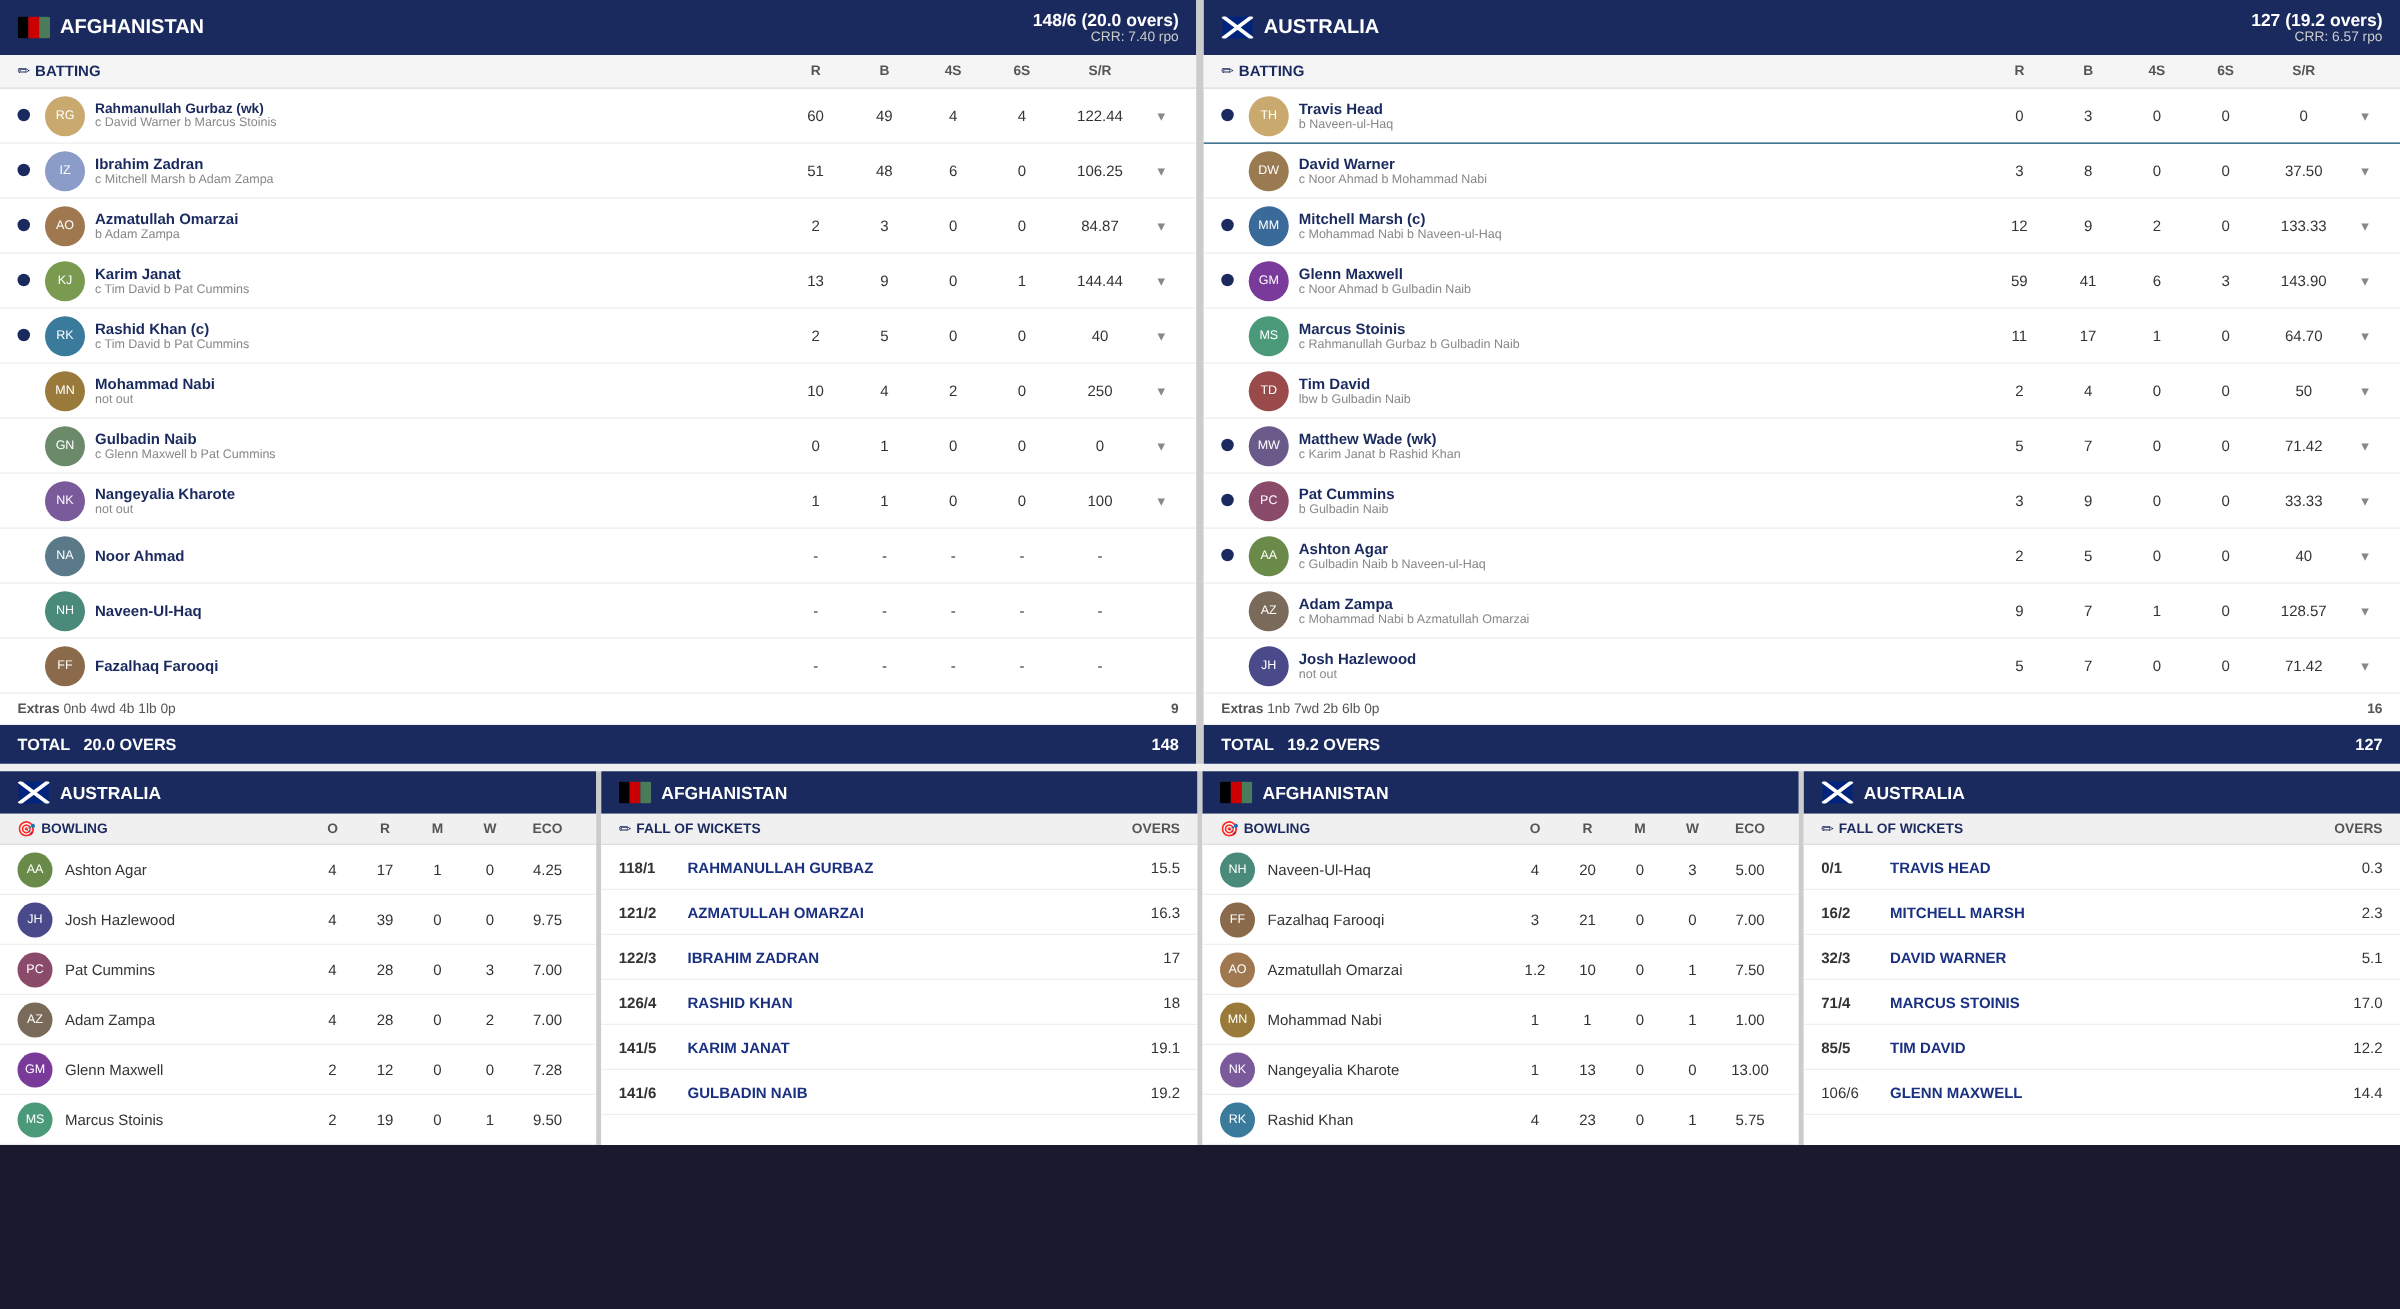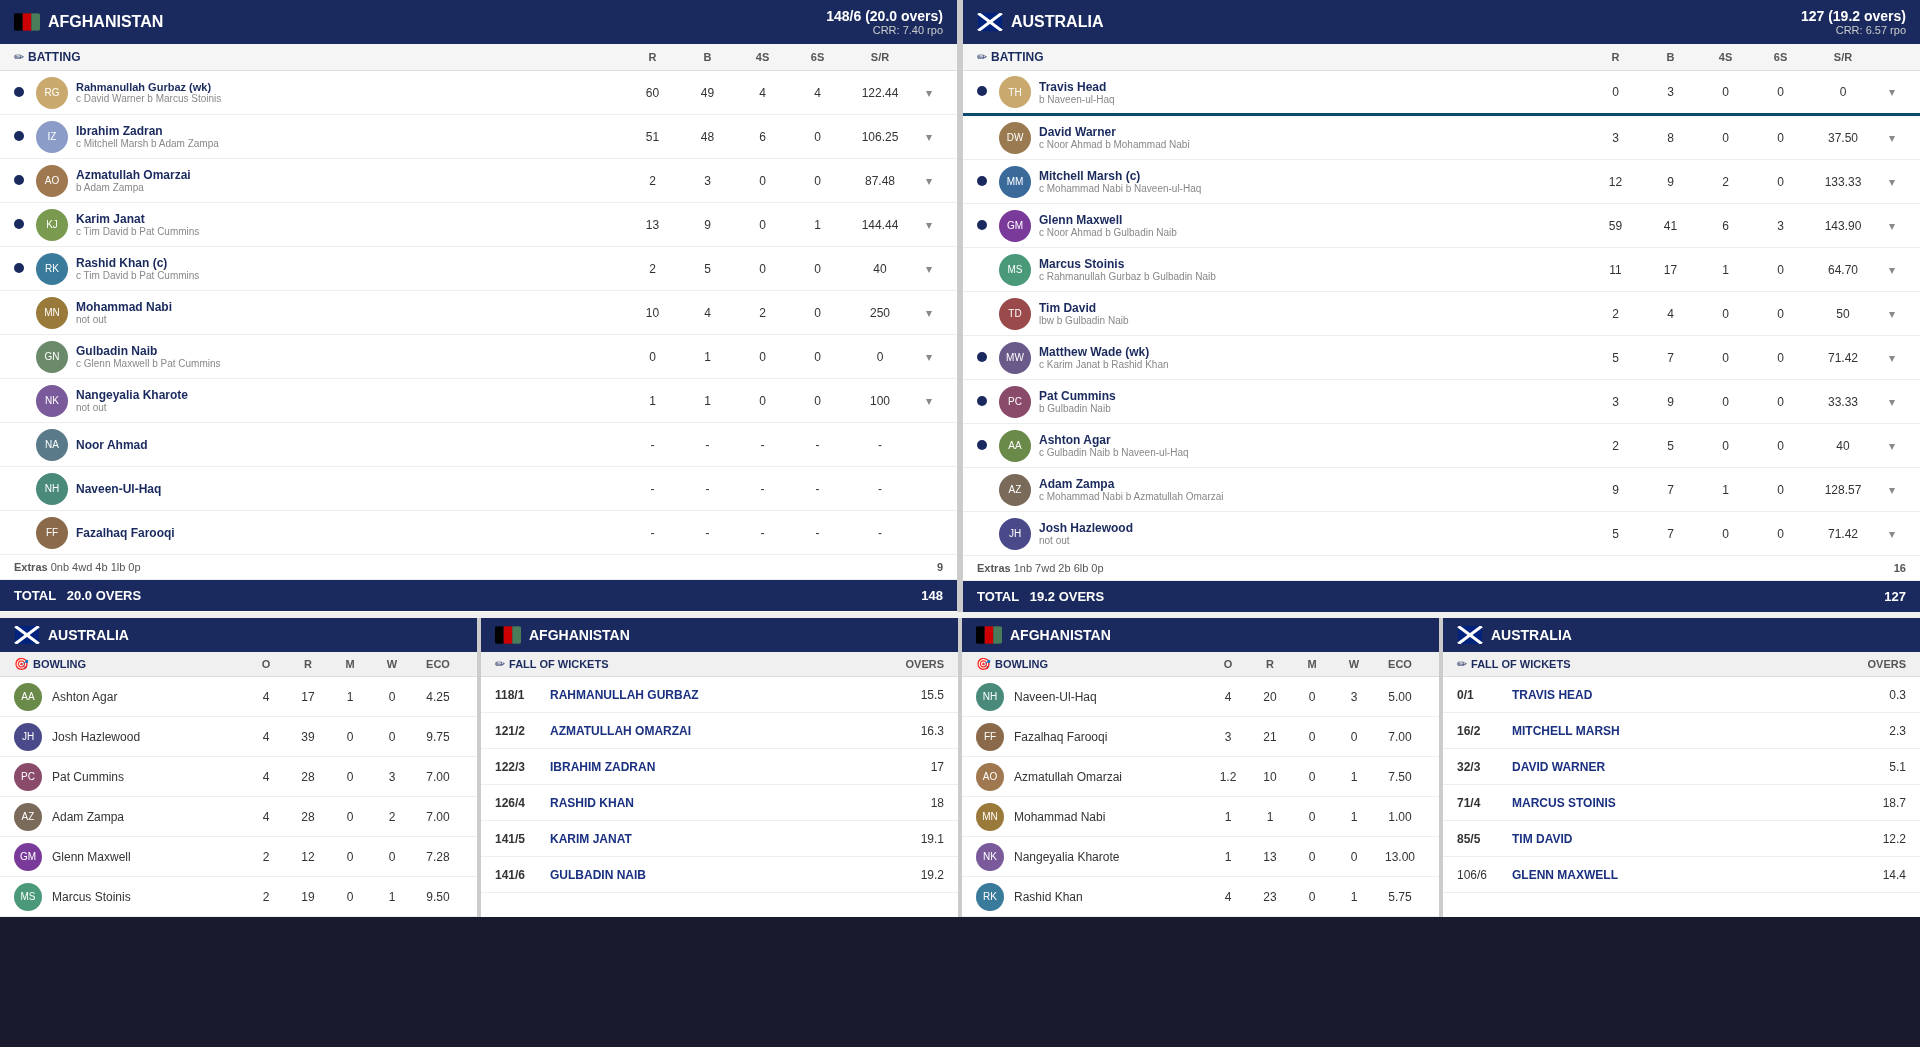--- a/index.html
+++ b/index.html
@@ -76,21 +76,21 @@
           <span style="width:14px;"><span style="display:inline-block; width:10px; height:10px; background:#1a2a5e; border-radius:50%;"></span></span>
           <div style="width:32px; height:32px; border-radius:50%; background:#a07850; margin:0 8px; display:flex; align-items:center; justify-content:center; color:white; font-size:10px;">AO</div>
           <div style="flex:1;">
             <div style="font-weight:bold; font-size:12px; color:#1a2a5e;">Azmatullah Omarzai</div>
             <div style="font-size:10px; color:#888;">b Adam Zampa</div>
           </div>
           <span style="width:55px; text-align:center; font-size:12px;">2</span>
           <span style="width:55px; text-align:center; font-size:12px;">3</span>
           <span style="width:55px; text-align:center; font-size:12px;">0</span>
           <span style="width:55px; text-align:center; font-size:12px;">0</span>
-          <span style="width:70px; text-align:center; font-size:12px;">87.48</span>
+          <span style="width:70px; text-align:center; font-size:12px;">84.87</span>
           <span style="width:28px; text-align:center; color:#888; cursor:pointer;">▾</span>
         </div>
         <div style="display:flex; align-items:center; padding:5px 14px; border-bottom:1px solid #eee; min-height:44px;">
           <span style="width:14px;"><span style="display:inline-block; width:10px; height:10px; background:#1a2a5e; border-radius:50%;"></span></span>
           <div style="width:32px; height:32px; border-radius:50%; background:#7a9a50; margin:0 8px; display:flex; align-items:center; justify-content:center; color:white; font-size:10px;">KJ</div>
           <div style="flex:1;">
             <div style="font-weight:bold; font-size:12px; color:#1a2a5e;">Karim Janat</div>
             <div style="font-size:10px; color:#888;">c Tim David b Pat Cummins</div>
           </div>
           <span style="width:55px; text-align:center; font-size:12px;">13</span>
@@ -235,21 +235,21 @@
         <span style="width:55px; text-align:center; font-weight:bold; font-size:11px; color:#555;">R</span>
         <span style="width:55px; text-align:center; font-weight:bold; font-size:11px; color:#555;">B</span>
         <span style="width:55px; text-align:center; font-weight:bold; font-size:11px; color:#555;">4S</span>
         <span style="width:55px; text-align:center; font-weight:bold; font-size:11px; color:#555;">6S</span>
         <span style="width:70px; text-align:center; font-weight:bold; font-size:11px; color:#555;">S/R</span>
         <span style="width:28px;"></span>
       </div>
 
       <div>
 
-        <div style="display:flex; align-items:center; padding:5px 14px; border-bottom:3px solid #0c4a6e; min-height:44px;">
+        <div style="display:flex; align-items:center; padding:5px 14px; border-bottom:1px solid #0c4a6e; min-height:44px;">
           <span style="width:14px;"><span style="display:inline-block; width:10px; height:10px; background:#1a2a5e; border-radius:50%;"></span></span>
           <div style="width:32px; height:32px; border-radius:50%; background:#c9a96e; margin:0 8px; display:flex; align-items:center; justify-content:center; color:white; font-size:10px;">TH</div>
           <div style="flex:1;">
             <div style="font-weight:bold; font-size:12px; color:#1a2a5e;">Travis Head</div>
             <div style="font-size:10px; color:#888;">b Naveen-ul-Haq</div>
           </div>
           <span style="width:55px; text-align:center; font-size:12px;">0</span>
           <span style="width:55px; text-align:center; font-size:12px;">3</span>
           <span style="width:55px; text-align:center; font-size:12px;">0</span>
           <span style="width:55px; text-align:center; font-size:12px;">0</span>
@@ -648,21 +648,21 @@
         <span style="width:60px; text-align:right; font-size:12px;">2.3</span>
       </div>
       <div style="display:flex; align-items:center; padding:6px 14px; border-bottom:1px solid #eee; min-height:36px;">
         <span style="width:55px; font-size:12px; font-weight:bold;">32/3</span>
         <span style="flex:1; font-size:12px; font-weight:bold; color:#1a3080; text-transform:uppercase;">DAVID WARNER</span>
         <span style="width:60px; text-align:right; font-size:12px;">5.1</span>
       </div>
       <div style="display:flex; align-items:center; padding:6px 14px; border-bottom:1px solid #eee; min-height:36px;">
         <span style="width:55px; font-size:12px; font-weight:bold;">71/4</span>
         <span style="flex:1; font-size:12px; font-weight:bold; color:#1a3080; text-transform:uppercase;">MARCUS STOINIS</span>
-        <span style="width:60px; text-align:right; font-size:12px;">18.7</span>
+        <span style="width:60px; text-align:right; font-size:12px;">17.0</span>
       </div>
       <div style="display:flex; align-items:center; padding:6px 14px; border-bottom:1px solid #eee; min-height:36px;">
         <span style="width:55px; font-size:12px; font-weight:bold;">85/5</span>
         <span style="flex:1; font-size:12px; font-weight:bold; color:#1a3080; text-transform:uppercase;">TIM DAVID</span>
         <span style="width:60px; text-align:right; font-size:12px;">12.2</span>
       </div>
       <div style="display:flex; align-items:center; padding:6px 14px; border-bottom:1px solid #eee; min-height:36px;">
         <span style="width:55px; font-size:12px; font-weight:normal;">106/6</span>
         <span style="flex:1; font-size:12px; font-weight:bold; color:#1a3080; text-transform:uppercase;">GLENN MAXWELL</span>
         <span style="width:60px; text-align:right; font-size:12px;">14.4</span>

